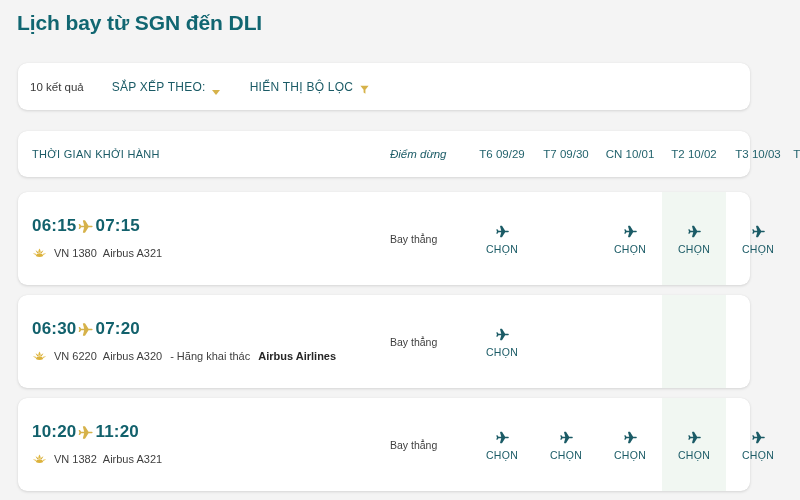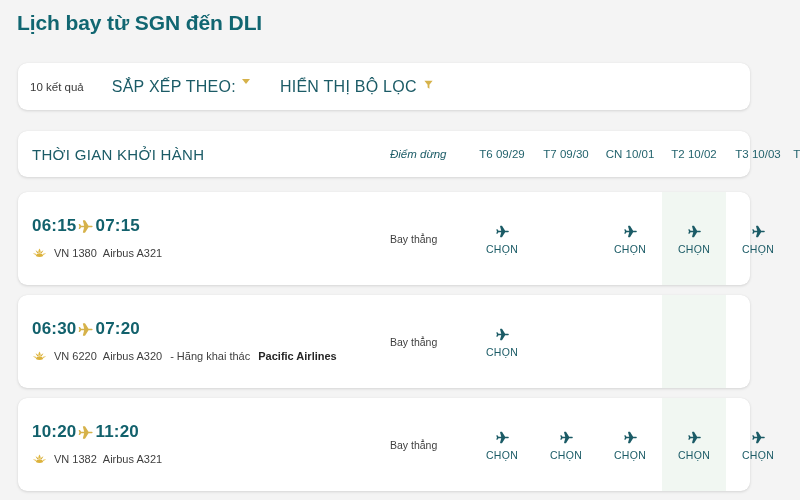--- a/index.html
+++ b/index.html
@@ -55,23 +55,23 @@
     padding-left: 12px;
   }
   .toolbar-results {
     font-size: 11.5px;
     color: #3a3a3a;
     white-space: nowrap;
     margin-right: 28px;
   }
   .toolbar-btn {
     display: flex;
-    align-items: flex-start;
+    align-items: flex-end;
     gap: 6px;
-    font-size: 16px;
+    font-size: 12px;
     letter-spacing: 0.25px;
     color: #1b5b66;
     white-space: nowrap;
     cursor: pointer;
     margin-right: 30px;
   }
   .caret-down {
     width: 0; height: 0;
     border-left: 4.5px solid transparent;
     border-right: 4.5px solid transparent;
@@ -90,21 +90,21 @@
   
   .header-row {
     top: 131px;
     height: 46px;
   }
   .header-left {
     position: absolute;
     left: 14px;
     top: 50%;
     transform: translateY(-50%);
-    font-size: 15px;
+    font-size: 11px;
     letter-spacing: 0.3px;
     color: #1b5b66;
     white-space: nowrap;
   }
   .header-stops {
     position: absolute;
     top: 50%;
     transform: translateY(-50%);
     left: 372px;
     font-size: 11.5px;
@@ -297,21 +297,21 @@
               <path d="M14 1c1.6 2.4 2.3 5.2 2.2 8.3-.8-.5-1.5-.8-2.2-.9-.7.1-1.4.4-2.2.9C11.7 6.2 12.4 3.4 14 1z" fill="#e0b840"></path>
               <path d="M6.6 4.2c2.4 1 4.3 2.7 5.6 5-.9.1-1.7.3-2.3.7C8.8 7.9 7.6 6 6.6 4.2z" fill="#d8ae37"></path>
               <path d="M21.4 4.2c-1 1.8-2.2 3.7-3.3 5.7-.6-.4-1.4-.6-2.3-.7 1.3-2.3 3.2-4 5.6-5z" fill="#d8ae37"></path>
               <path d="M1.5 9.8c2.8-.2 5.3.5 7.4 2-.7.4-1.3.9-1.7 1.5-2.1-.8-4-2-5.7-3.5z" fill="#e8c763"></path>
               <path d="M26.5 9.8c-1.7 1.5-3.6 2.7-5.7 3.5-.4-.6-1-1.1-1.7-1.5 2.1-1.5 4.6-2.2 7.4-2z" fill="#e8c763"></path>
               <path d="M14 9.6c3.3 0 6 2 6.9 5.1-2.2 1.2-4.5 1.8-6.9 1.8s-4.7-.6-6.9-1.8C8 11.6 10.7 9.6 14 9.6z" fill="#dcb23c"></path>
             </svg></span>
           <span>VN 6220</span>
           <span>Airbus A320</span>
           <span class="meta-sep">-  Hãng khai thác</span>
-          <span class="operator-name">Pacific Airlines</span>
+          <span class="operator-name">Airbus Airlines</span>
         </div>
       </div>
       <div class="stops-cell">Bay thẳng</div>
       <div class="choose-cell" style="left: 484px;">
         <span class="plane-teal"><svg width="17" height="17" viewBox="0 0 24 24" aria-hidden="true">
             <path d="M21 12c0-.6-.4-1-1-1h-4.2L11.6 4.4c-.2-.3-.5-.4-.8-.4H9.3c-.4 0-.7.4-.6.8L10.3 11H6.5L5.2 9.2c-.1-.2-.3-.3-.5-.3H3.9c-.3 0-.6.3-.5.6L4.3 12l-.9 2.5c-.1.3.2.6.5.6h.8c.2 0 .4-.1.5-.3L6.5 13h3.8l-1.6 6.2c-.1.4.2.8.6.8h1.5c.3 0 .6-.1.8-.4L15.8 13H20c.6 0 1-.4 1-1z" fill="#1b5b66"></path>
           </svg></span>
         <span class="choose-label">CHỌN</span>
       </div>
     </div>

